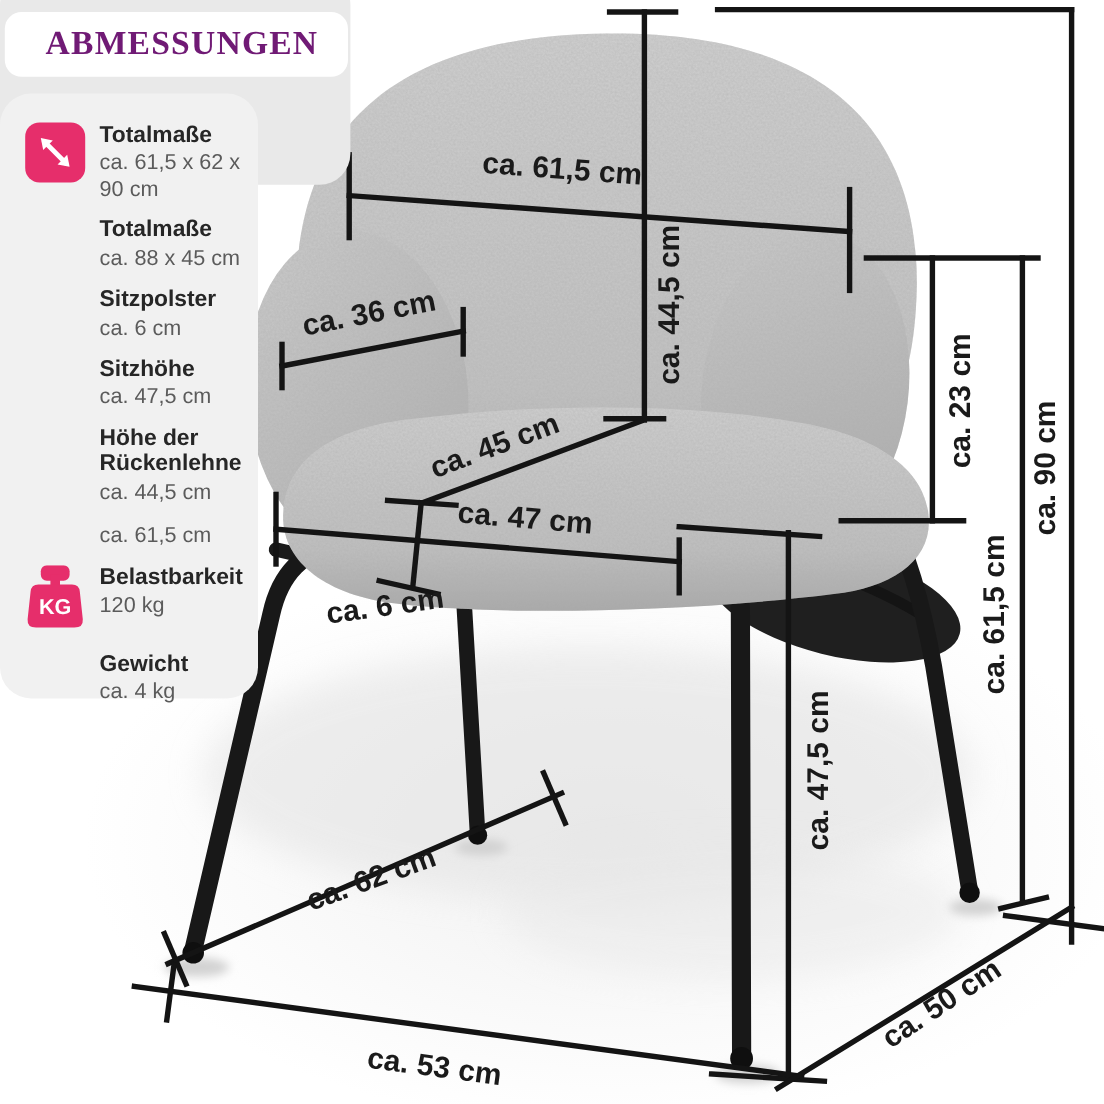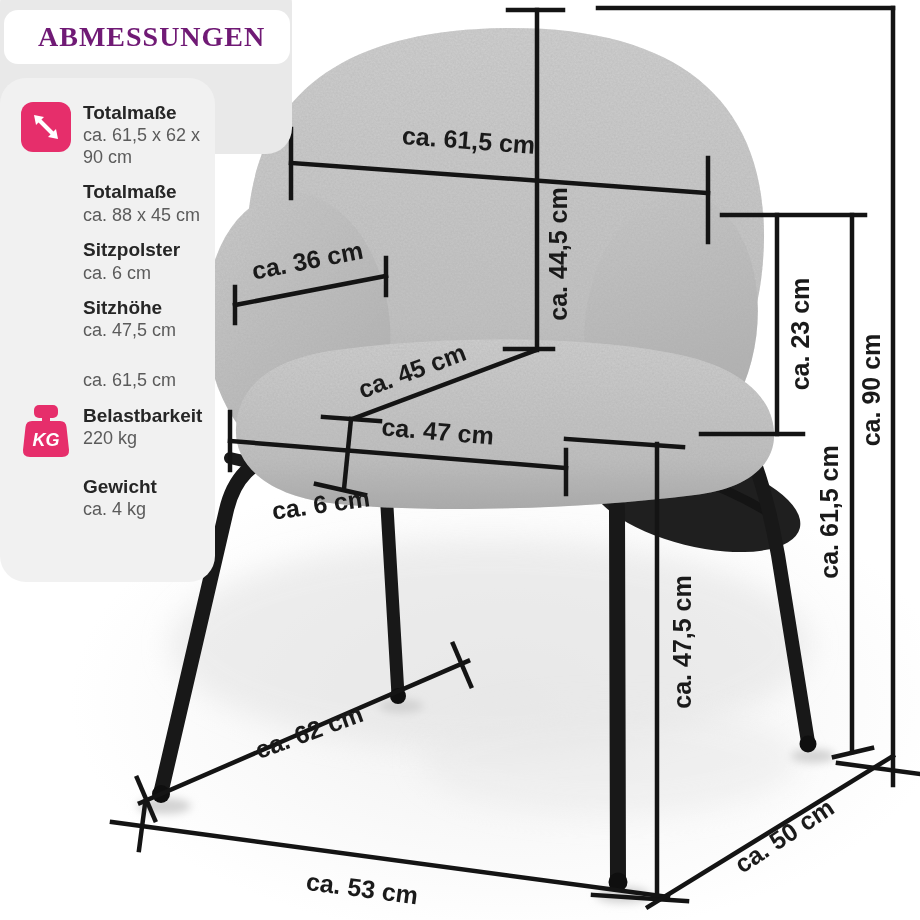--- a/index.html
+++ b/index.html
@@ -9,21 +9,21 @@
   
   .panel-top{position:absolute;left:0;top:-22px;width:292px;height:176px;
              background:#e9e9e9;border-radius:26px;}
   .title-card{position:absolute;left:4px;top:10px;width:286px;height:54px;background:#ffffff;
               border-radius:14px;display:flex;align-items:center;padding-left:34px;box-sizing:border-box;}
   .title-card h1{margin:0;font-size:28px;font-weight:700;letter-spacing:1px;color:#701a75;font-family:Liberation Serif, serif;}
   .panel-side{position:absolute;left:0;top:78px;width:215px;height:504px;
               background:#f1f1f1;border-radius:26px;}
   .spec-list{position:absolute;left:21px;top:102px;width:190px;}
   .spec-row{display:flex;margin-bottom:13px;}
-  .spec-ico{width:50px;min-width:50px;margin-right:12px;font-style:italic;}
+  .spec-ico{width:50px;min-width:50px;margin-right:12px;}
   .spec-txt{width:128px;}
   .spec-label{font-size:19px;font-weight:700;color:#262626;line-height:1.12;}
   .spec-value{font-size:18px;color:#5b5b5b;line-height:1.2;margin-top:2px;}
   .ico-box{width:50px;height:50px;border-radius:12px;background:#e62e6b;
            display:flex;align-items:center;justify-content:center;}
   
   .dim{stroke:#141414;stroke-width:4.5;fill:none;stroke-linecap:square;}
   .dimlbl{font-family:"Liberation Sans",sans-serif;font-size:25px;font-weight:700;fill:#1a1a1a;}
 </style>
 </head>
@@ -247,41 +247,45 @@
     <div class="spec-row">
       <div class="spec-ico"></div>
       <div class="spec-txt">
         <div class="spec-label">Sitzhöhe</div>
         <div class="spec-value">ca. 47,5 cm</div>
       </div>
     </div>
 
     <div class="spec-row">
       <div class="spec-ico"></div>
+      <div class="spec-txt">
+        <div class="spec-label">Höhe der Rückenlehne</div>
+        <div class="spec-value">ca. 44,5 cm</div>
+      </div>
     </div>
 
     <div class="spec-row">
       <div class="spec-ico"></div>
       <div class="spec-txt">
         <div class="spec-value">ca. 61,5 cm</div>
       </div>
     </div>
 
     <div class="spec-row">
       <div class="spec-ico">
         <svg width="50" height="54" viewBox="0 0 50 54">
           <rect x="13" y="0" width="24" height="13" rx="5" fill="#e62e6b"></rect>
           <rect x="21" y="8" width="8" height="12" fill="#e62e6b"></rect>
           <path d="M 11,16 H 39 Q 45,16 45.5,22 L 48,45 Q 48.5,52 41,52 H 9 Q 1.5,52 2,45 L 4.5,22 Q 5,16 11,16 Z" fill="#e62e6b"></path>
           <text x="25" y="41" text-anchor="middle" fill="#ffffff" font-family="Liberation Sans, sans-serif" font-size="18" font-weight="700">KG</text>
         </svg>
       </div>
       <div class="spec-txt">
         <div class="spec-label">Belastbarkeit</div>
-        <div class="spec-value">220 kg</div>
+        <div class="spec-value">120 kg</div>
       </div>
     </div>
 
     <div class="spec-row">
       <div class="spec-ico"></div>
       <div class="spec-txt">
         <div class="spec-label">Gewicht</div>
         <div class="spec-value">ca. 4 kg</div>
       </div>
     </div>

